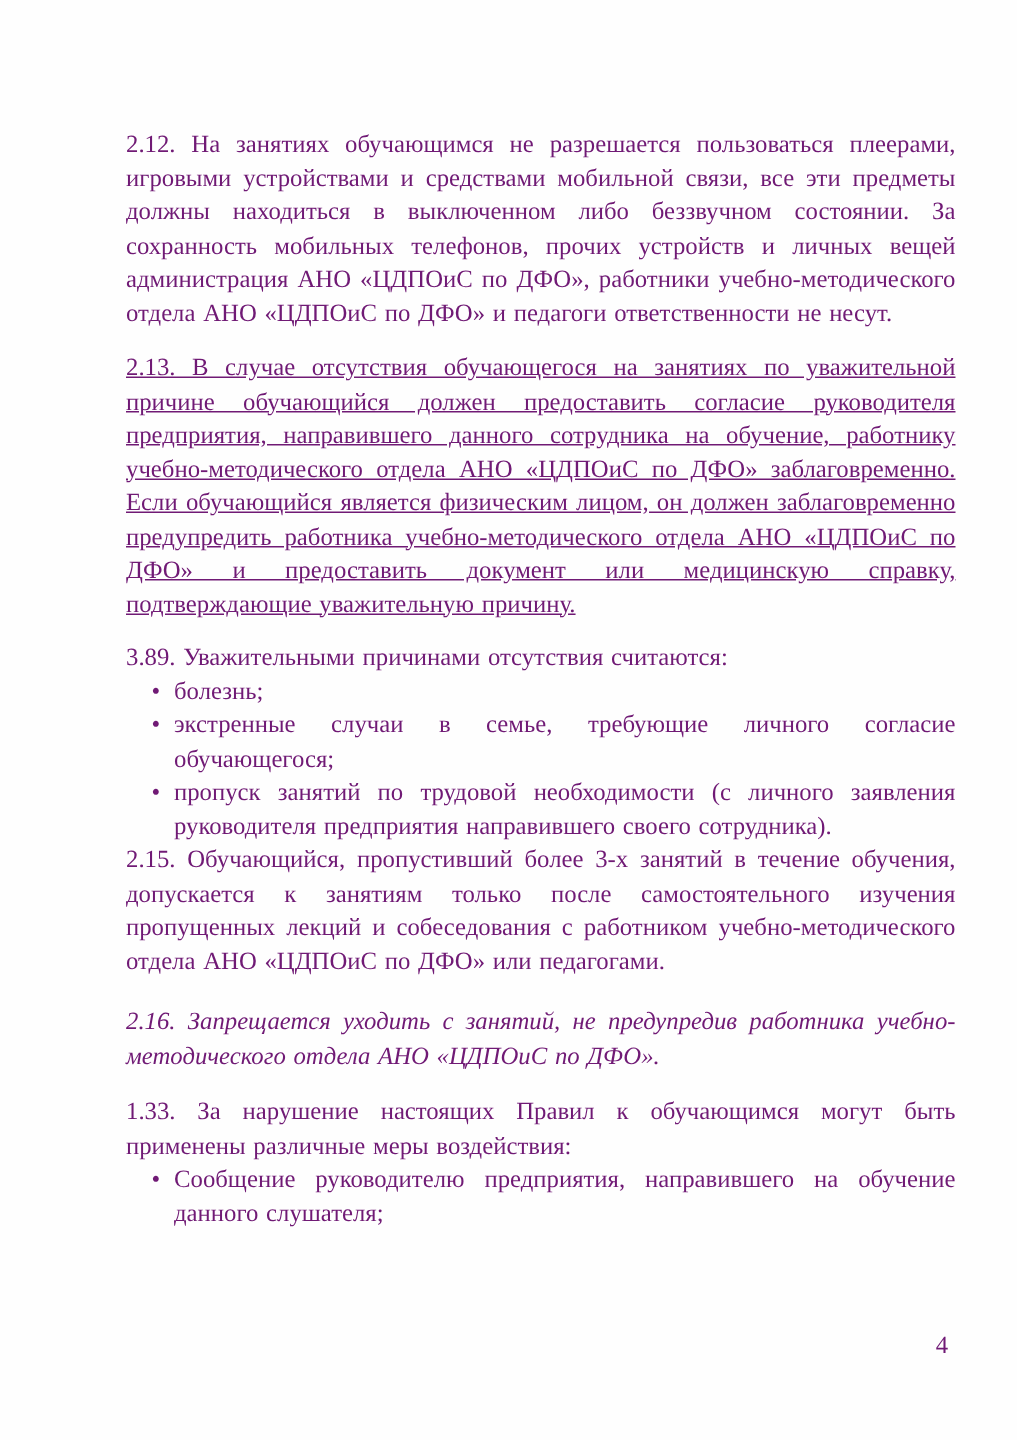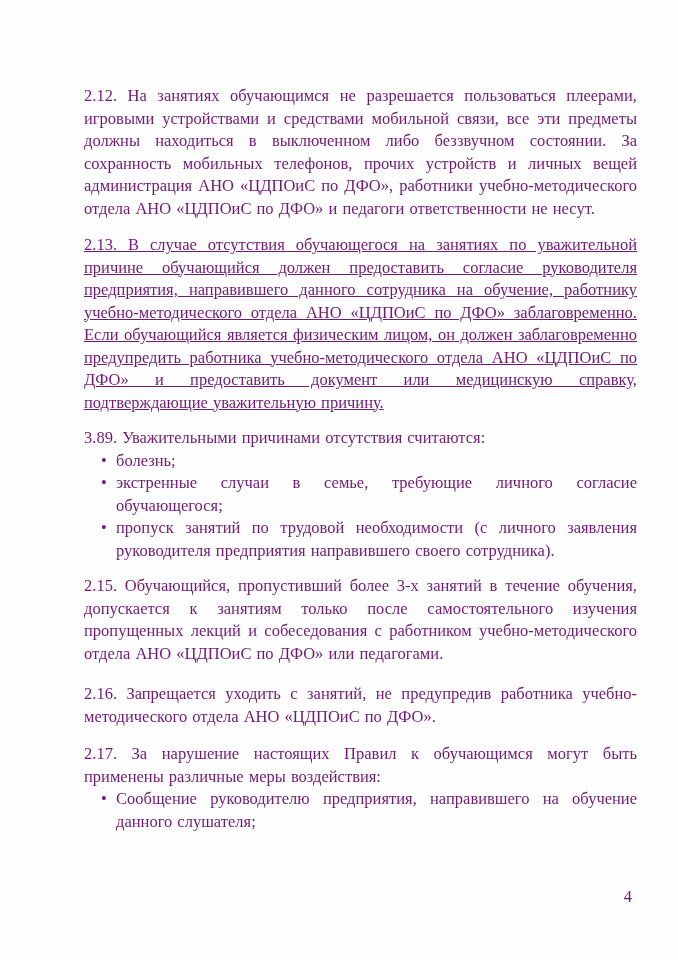--- a/index.html
+++ b/index.html
@@ -20,22 +20,22 @@
   .content {
     position: absolute;
     left: 84px; top: 85px;
     width: 553px;
     text-align: justify;
     word-spacing: 1px;
   }
   .para { margin: 0; }
   .p213 { margin-top: 14px; text-decoration: underline; }
   .p214 { margin-top: 13px; }
-  .p215 { margin-top: 13px; }
-  .p216 { margin-top: 18px; }
+  .p215 { }
+  .p216 { margin-top: 18px; font-style: italic; }
   .p217 { margin-top: 15px; }
   ul.bullets {
     list-style: none;
     margin: 0;
     padding: 0 0 0 17px;
   }
   ul.bullets li { position: relative; padding-left: 15px; text-indent: -15px; }
   ul.bullets li::before {
     content: "\2022";
     display: inline-block;
@@ -66,21 +66,21 @@
     <ul class="bullets">
       <li>болезнь;</li>
       <li>экстренные случаи в семье, требующие личного согласие обучающегося;</li>
       <li>пропуск занятий по трудовой необходимости (с личного заявления руководителя предприятия направившего своего сотрудника).</li>
     </ul>
 
     <p class="para p215">2.15. Обучающийся, пропустивший более 3-х занятий в течение обучения, допускается к занятиям только после самостоятельного изучения пропущенных лекций и собеседования с работником учебно-методического отдела АНО «ЦДПОиС по ДФО» или педагогами.</p>
 
     <p class="para p216">2.16. Запрещается уходить с занятий, не предупредив работника учебно-методического отдела АНО «ЦДПОиС по ДФО».</p>
 
-    <p class="para p217">2.17. За нарушение настоящих Правил к обучающимся могут быть применены различные меры воздействия:</p>
+    <p class="para p217">1.33. За нарушение настоящих Правил к обучающимся могут быть применены различные меры воздействия:</p>
 
     <ul class="bullets spaced">
       <li>Сообщение руководителю предприятия, направившего на обучение данного слушателя;</li>
     </ul>
 
   </div>
 
   <div class="pagenum">4</div>
 </div>
 

